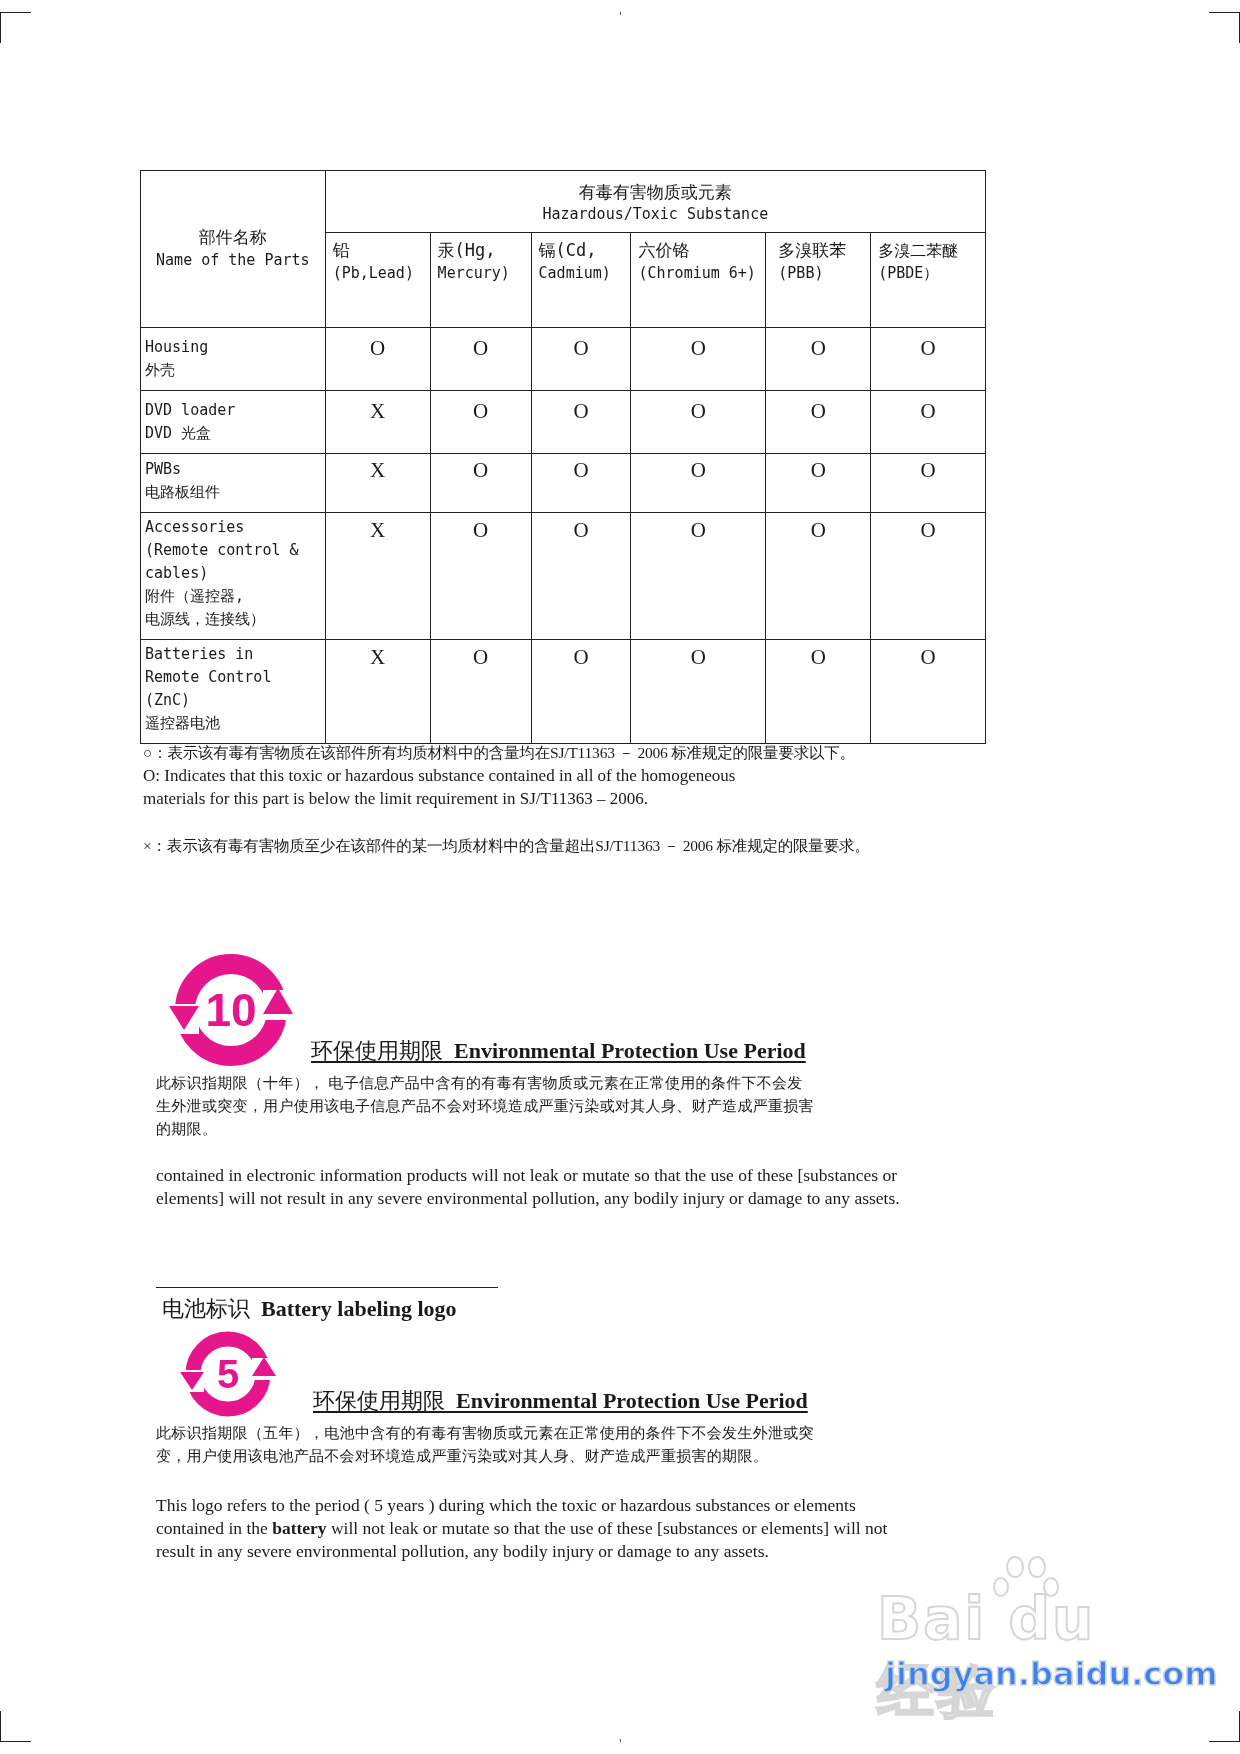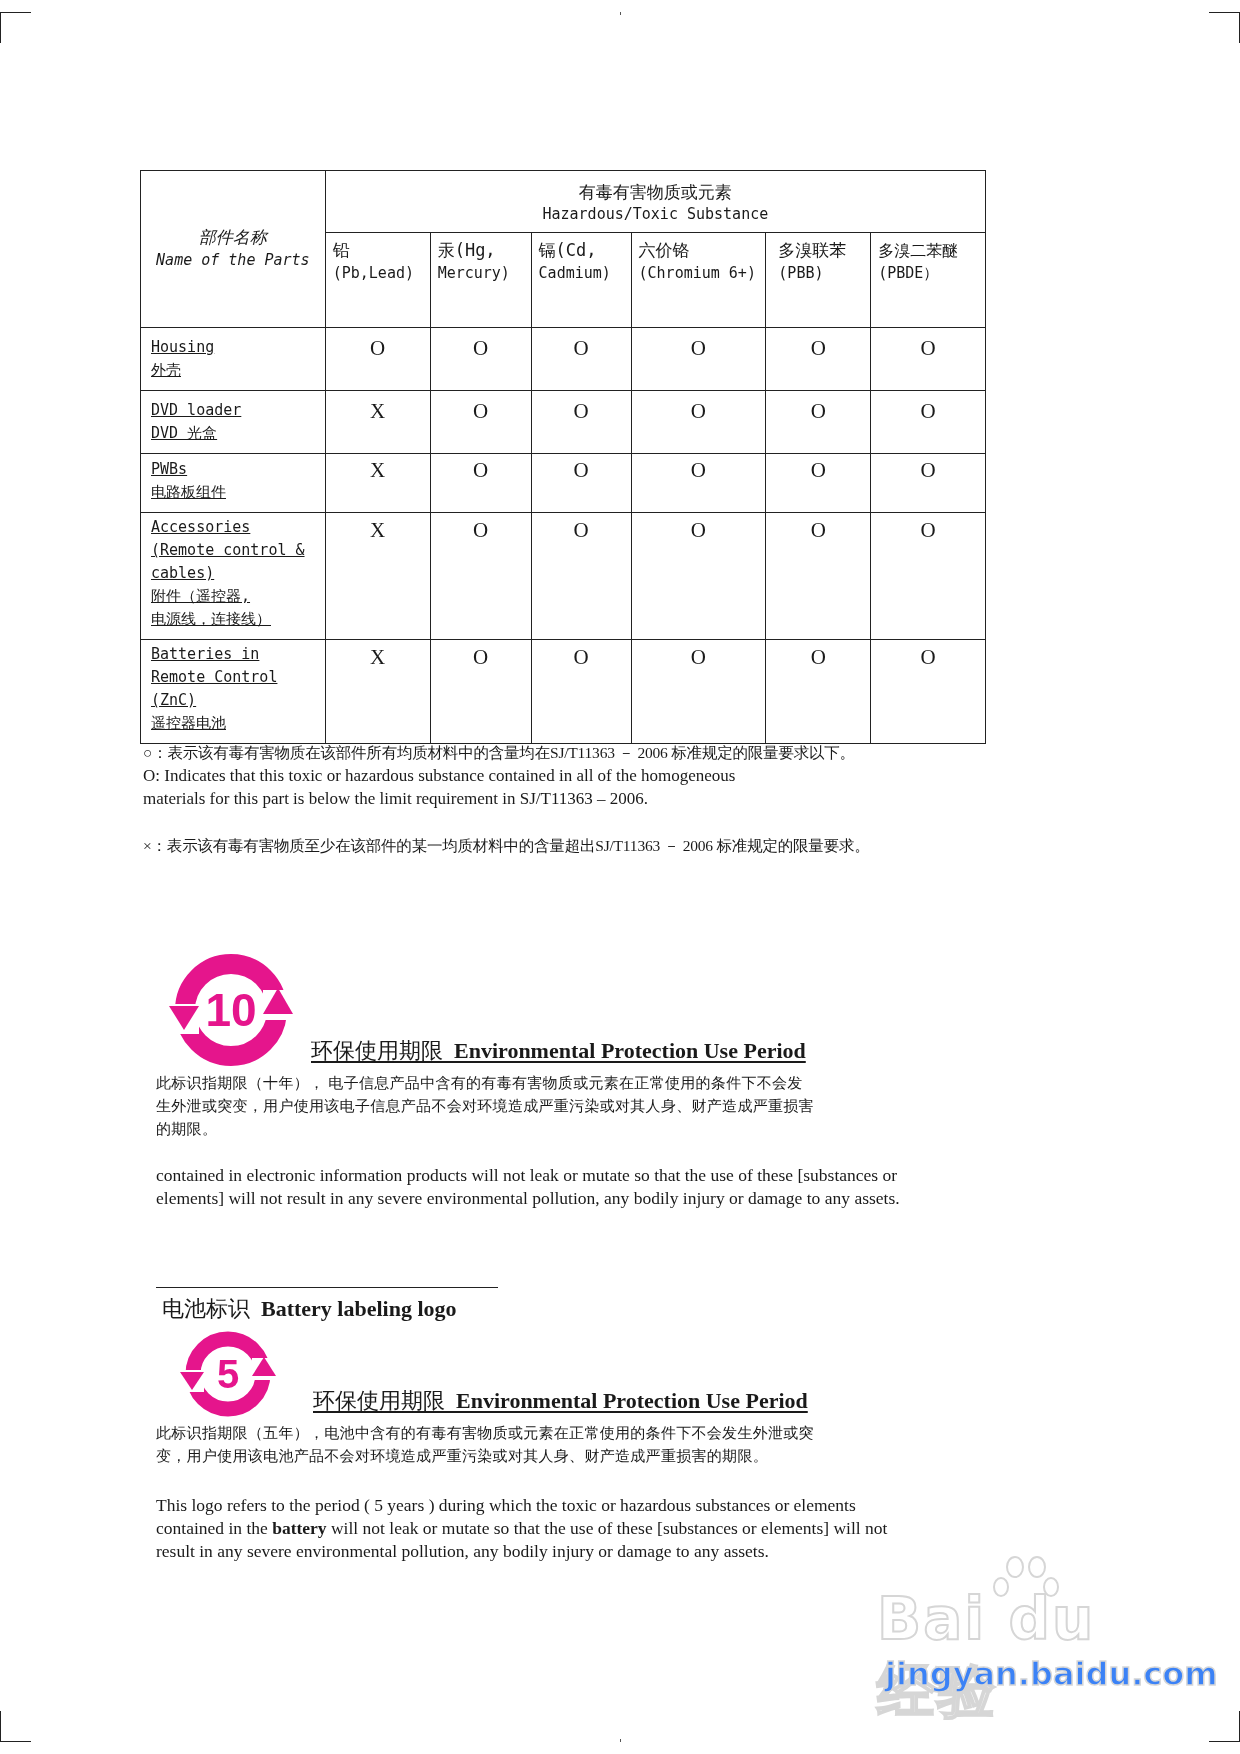--- a/index.html
+++ b/index.html
@@ -9,23 +9,23 @@
   .crop.tl { left:0; top:12px; border-width:1px 0 0 1px; }
   .crop.tr { right:0; top:12px; border-width:1px 1px 0 0; }
   .crop.bl { left:0; bottom:12px; border-width:0 0 1px 1px; }
   .crop.br { right:0; bottom:12px; border-width:0 1px 1px 0; }
   .tick { position:absolute; width:1px; height:3px; background:#555; }
 
   table.rohs { position:absolute; left:140px; top:170px; width:846px; border-collapse:collapse;
                font-family:"DejaVu Sans Mono","Liberation Mono",monospace; font-size:15px; }
   table.rohs td, table.rohs th { border:1.4px solid #222; vertical-align:top; font-weight:normal; }
   .hdr-group { height:56px; text-align:center; vertical-align:middle !important; line-height:22px; padding-top:4px; }
-  .hdr-name { text-align:center; vertical-align:middle !important; line-height:23px;font-style:italic; }
+  .hdr-name { text-align:center; vertical-align:middle !important; line-height:23px; }
   .hdr-sub { height:82px; padding:6px 7px; line-height:23px; text-align:left; }
-  .part { padding:8px 10px; line-height:23px; font-family:"DejaVu Sans Mono","Liberation Serif",monospace; font-size:15px;text-decoration:underline; }
+  .part { padding:8px 4px; line-height:23px; font-family:"DejaVu Sans Mono","Liberation Serif",monospace; font-size:15px; }
   .mark { text-align:center; padding-top:8px; font-family:"Liberation Serif",serif; font-size:21px; }
 
   .note { position:absolute; left:143px; font-size:17px; line-height:23px; width:860px; }
   .note .cn { font-size:15.5px; letter-spacing:-0.2px; }
 
   .logo { position:absolute; }
   .epup-title { position:absolute; font-size:22px; font-weight:bold; text-decoration:underline; text-underline-offset:3px; }
   .epup-title .cn { font-weight:normal; }
   .para { position:absolute; left:156px; width:840px; font-size:17.5px; line-height:23px; }
   .para.cn { font-size:15px; letter-spacing:0.3px; }

